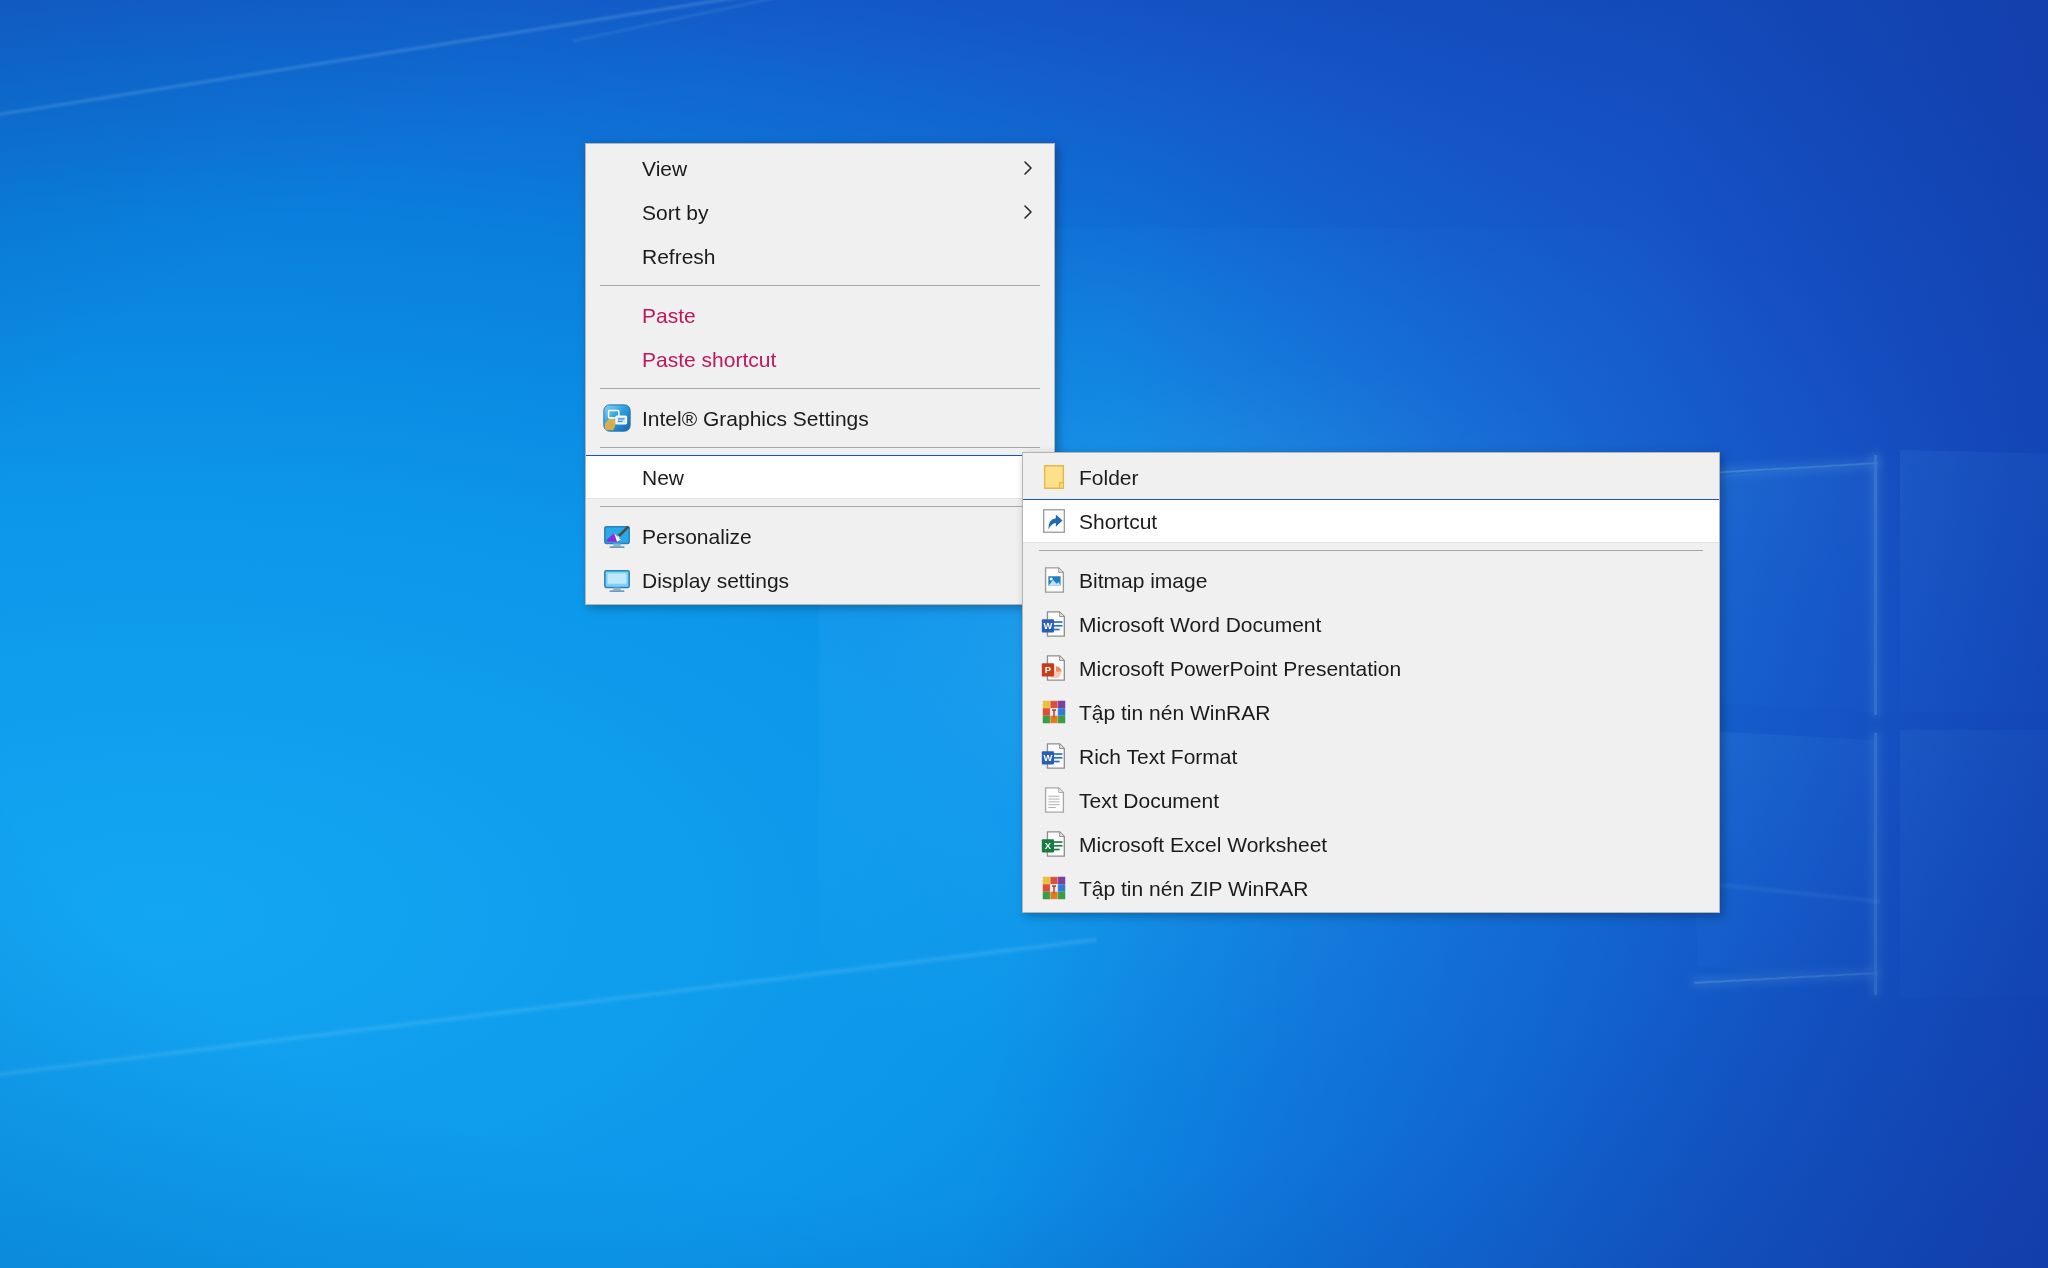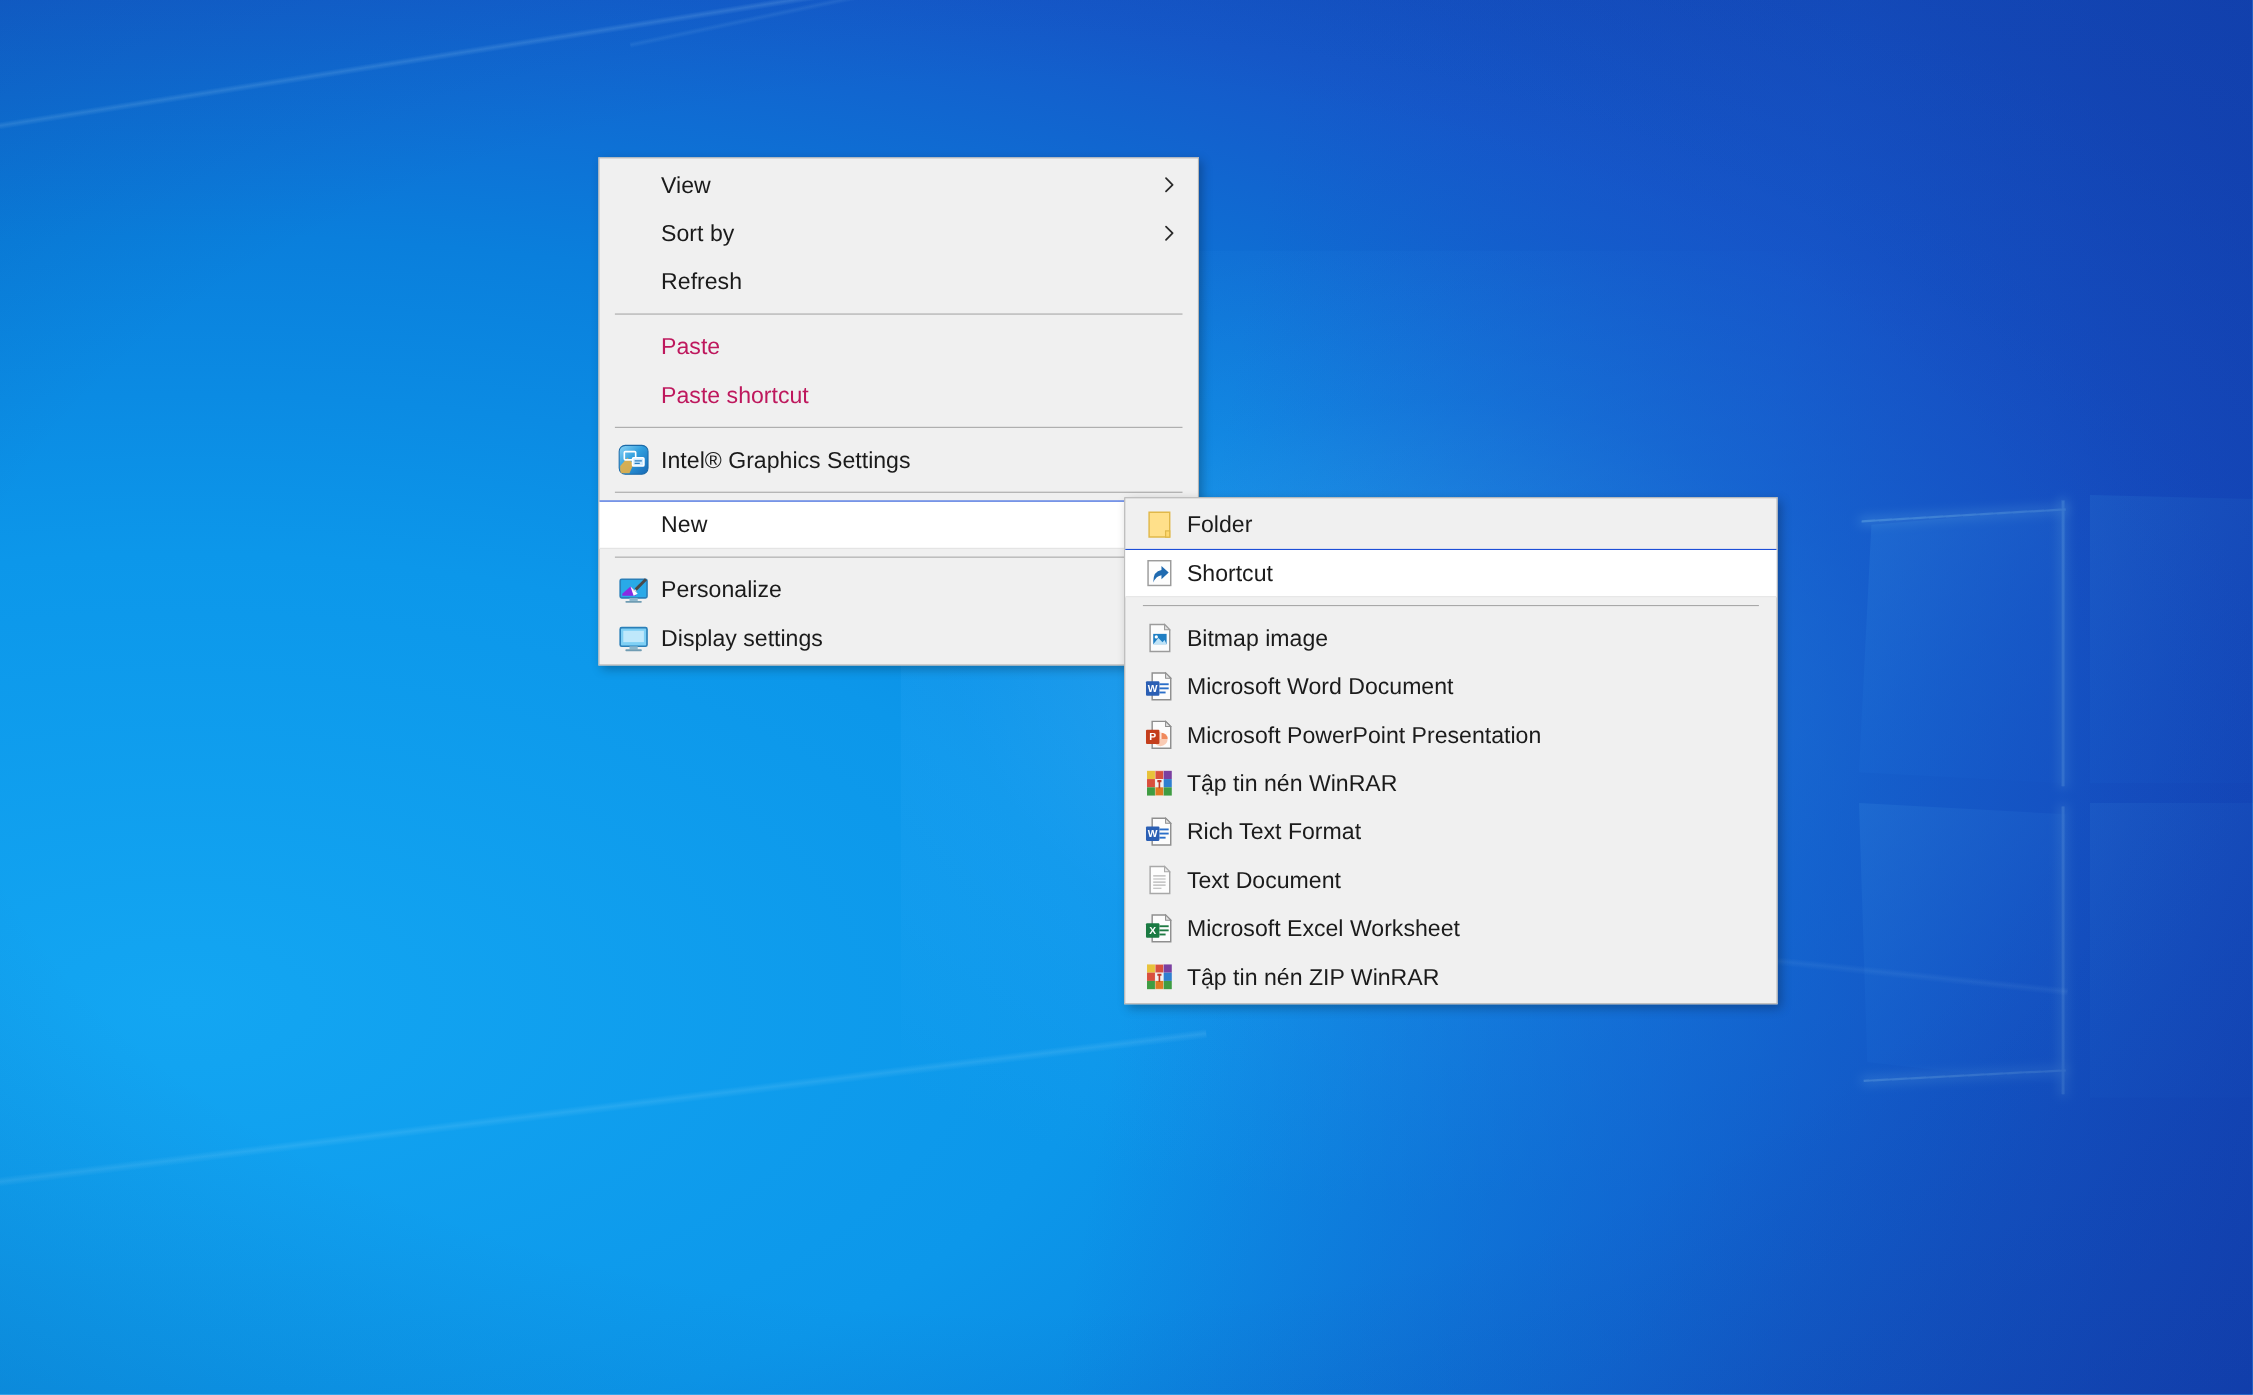--- a/index.html
+++ b/index.html
@@ -76,22 +76,22 @@
     position: absolute;
     background: #f0f0f0;
     border: 1px solid #b4b4b4;
     box-shadow: 3px 3px 9px rgba(0,0,0,0.28);
     padding: 2px 0;
     box-sizing: border-box;
     font-size: 21px;
     color: #1b1b1b;
     user-select: none;
   }
-  #main-menu  { left: 544px; top: 143px;  width: 546px; }
-  #new-submenu { left: 1022px; top: 452px; width: 594px; }
+  #main-menu  { left: 585px; top: 143px;  width: 470px; }
+  #new-submenu { left: 1022px; top: 452px; width: 698px; }
 
   .row {
     position: relative;
     display: flex;
     align-items: center;
     height: 44px;
     padding: 0 6px;
     box-sizing: border-box;
     white-space: nowrap;
   }

